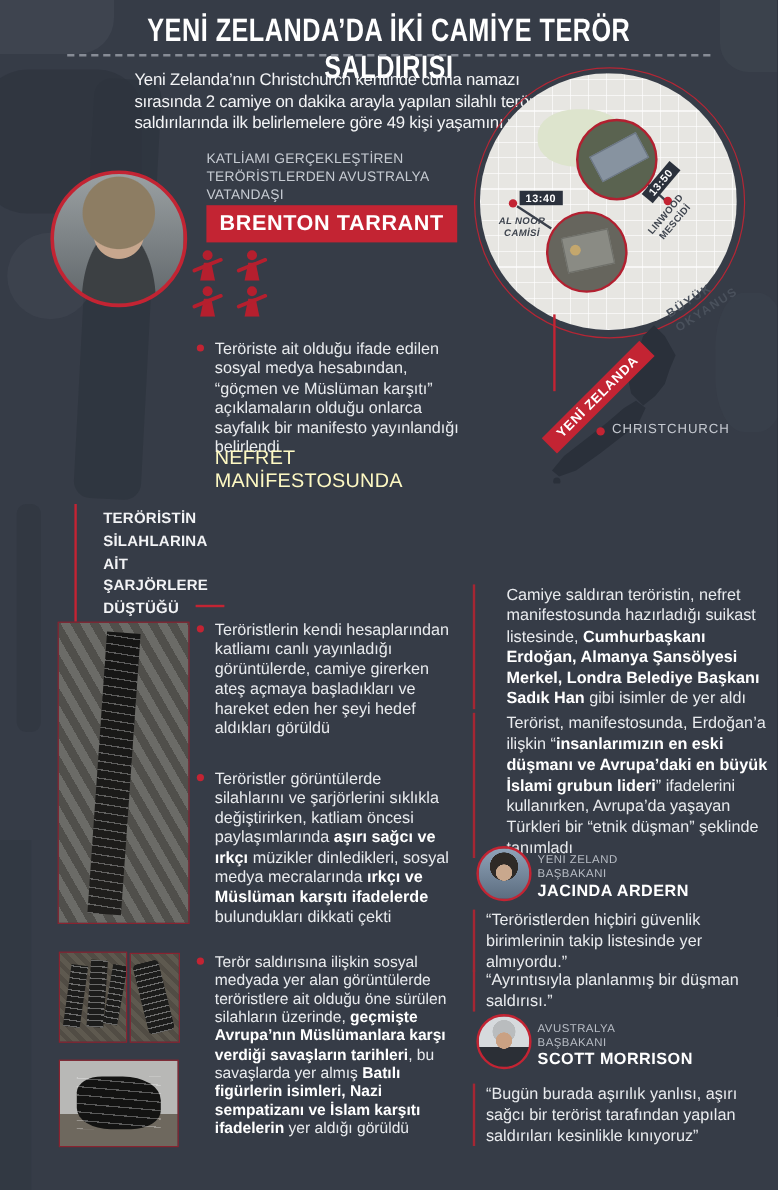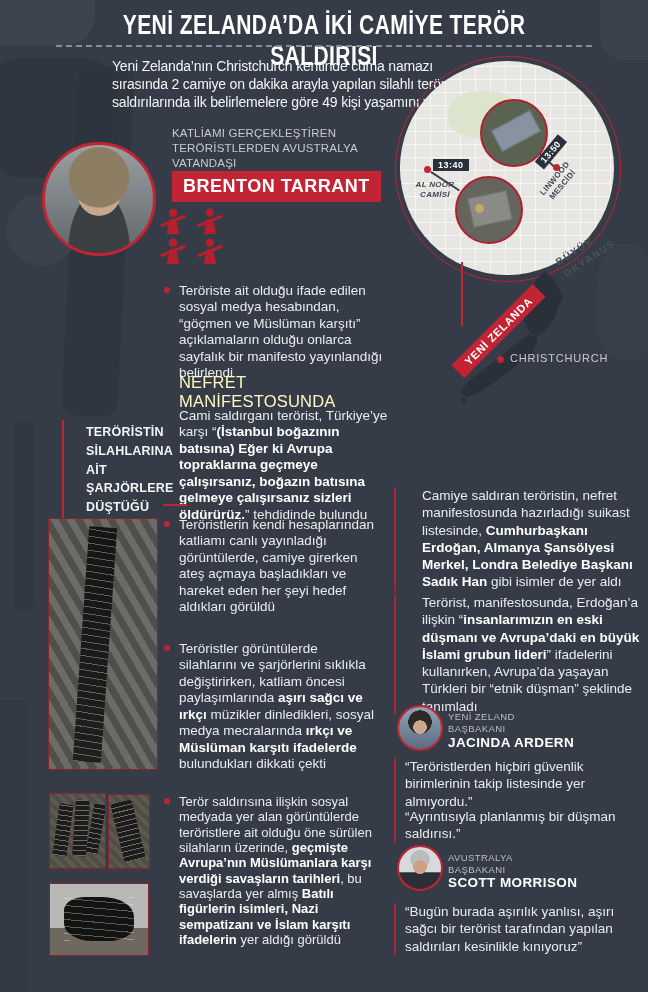--- a/index.html
+++ b/index.html
@@ -154,23 +154,20 @@
     <circle class="nz" cx="14" cy="133" r="3"></circle>
   </svg>
   <div class="abs country-tag" style="left:441px;top:322px;transform:rotate(-45deg);">YENİ ZELANDA</div>
   <div class="abs dot" style="left:497px;top:356px;"></div>
   <div class="abs city" style="left:510px;top:352px;">CHRISTCHURCH</div>
 
   <div class="bdot" style="left:164px;top:287px;"></div>
   <div class="abs p" style="left:179px;top:283px;width:212px;">Teröriste ait olduğu ifade edilen sosyal medya hesabından, “göçmen ve Müslüman karşıtı” açıklamaların olduğu onlarca sayfalık bir manifesto yayınlandığı belirlendi</div>
 
   <div class="abs mid-heading" style="left:179px;top:373px;width:180px;">NEFRET MANİFESTOSUNDA</div>
-  <div class="abs p" style="left:179px;top:408px;width:218px;">
-    <span>Cami saldırganı terörist, Türkiye’ye karşı “</span><b>(İstanbul boğazının batısına) Eğer ki Avrupa topraklarına geçmeye çalışırsanız, boğazın batısına gelmeye çalışırsanız sizleri öldürürüz.</b><span>” tehdidinde bulundu</span>
-  </div>
   <div class="abs redline" style="left:163px;top:504px;width:24px;height:2px;"></div>
 
   <div class="bdot" style="left:164px;top:521px;"></div>
   <div class="abs p" style="left:179px;top:517px;width:200px;">Teröristlerin kendi hesaplarından katliamı canlı yayınladığı görüntülerde, camiye girerken ateş açmaya başladıkları ve hareket eden her şeyi hedef aldıkları görüldü</div>
 
   <div class="bdot" style="left:164px;top:645px;"></div>
   <div class="abs p" style="left:179px;top:641px;width:200px;">
     <span>Teröristler görüntülerde silahlarını ve şarjörlerini sıklıkla değiştirirken, katliam öncesi paylaşımlarında </span><b>aşırı sağcı ve ırkçı</b><span> müzikler dinledikleri, sosyal medya mecralarında </span><b>ırkçı ve Müslüman karşıtı ifadelerde</b><span> bulundukları dikkati çekti</span>
   </div>
 

